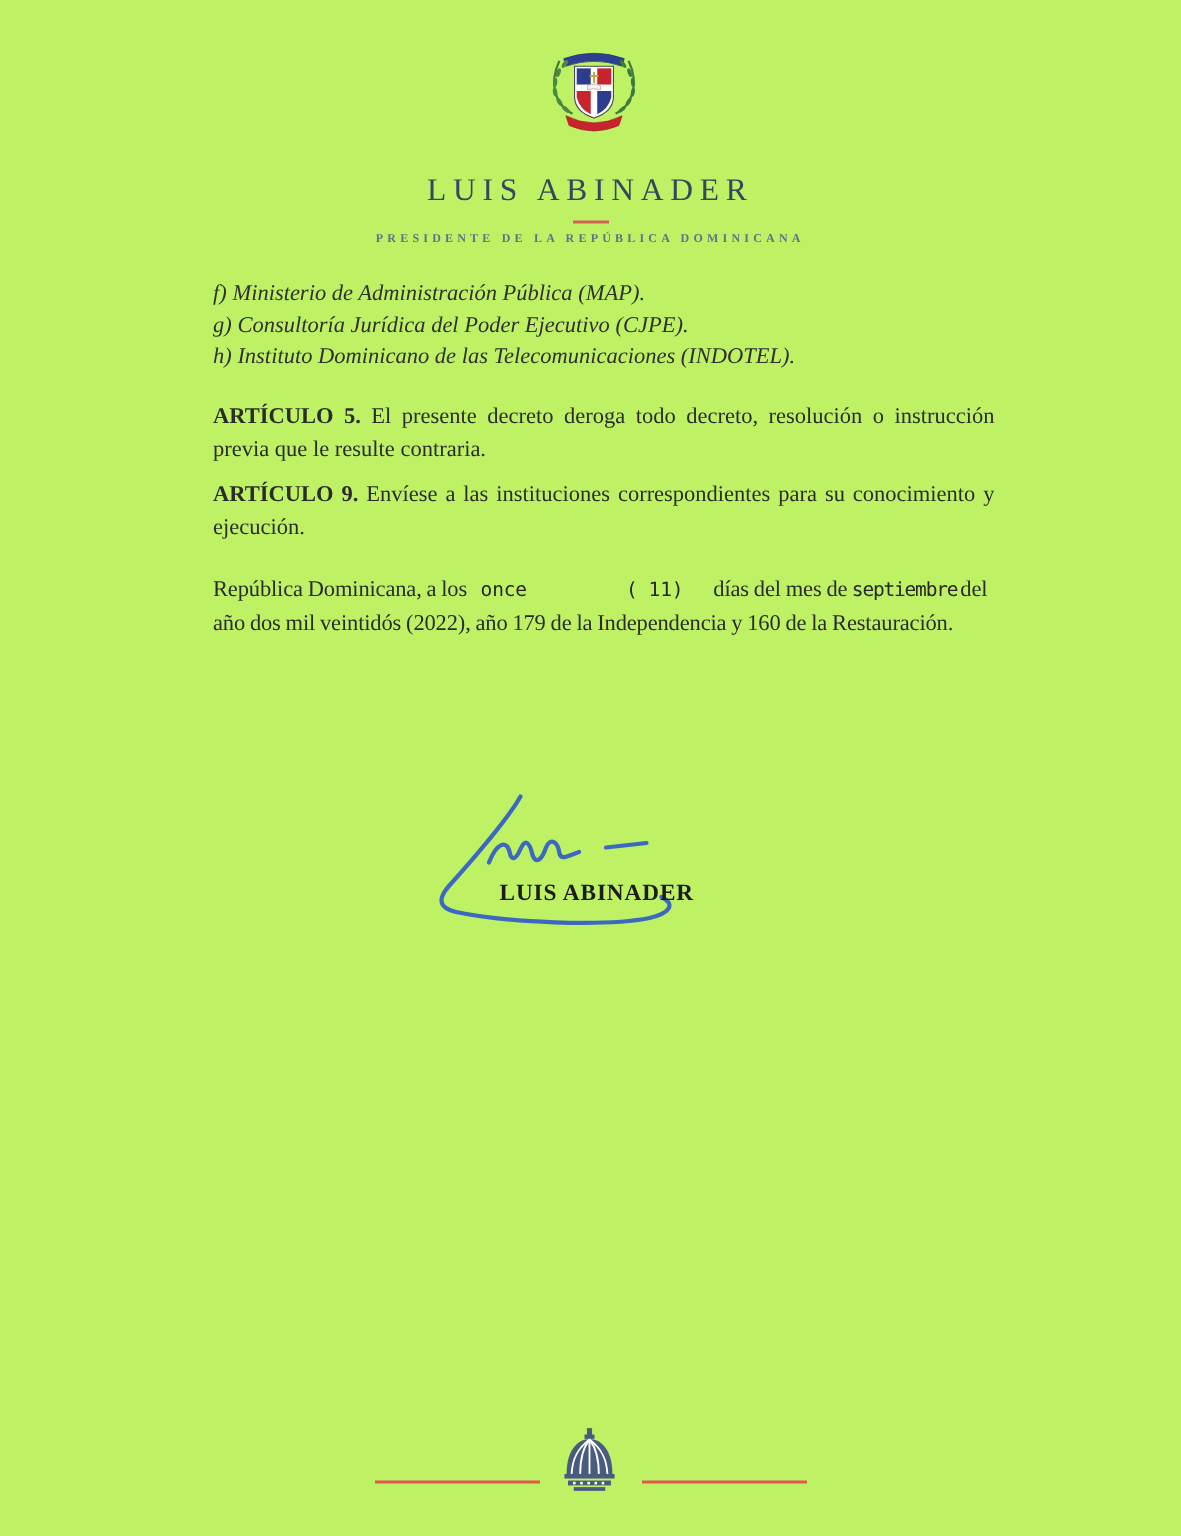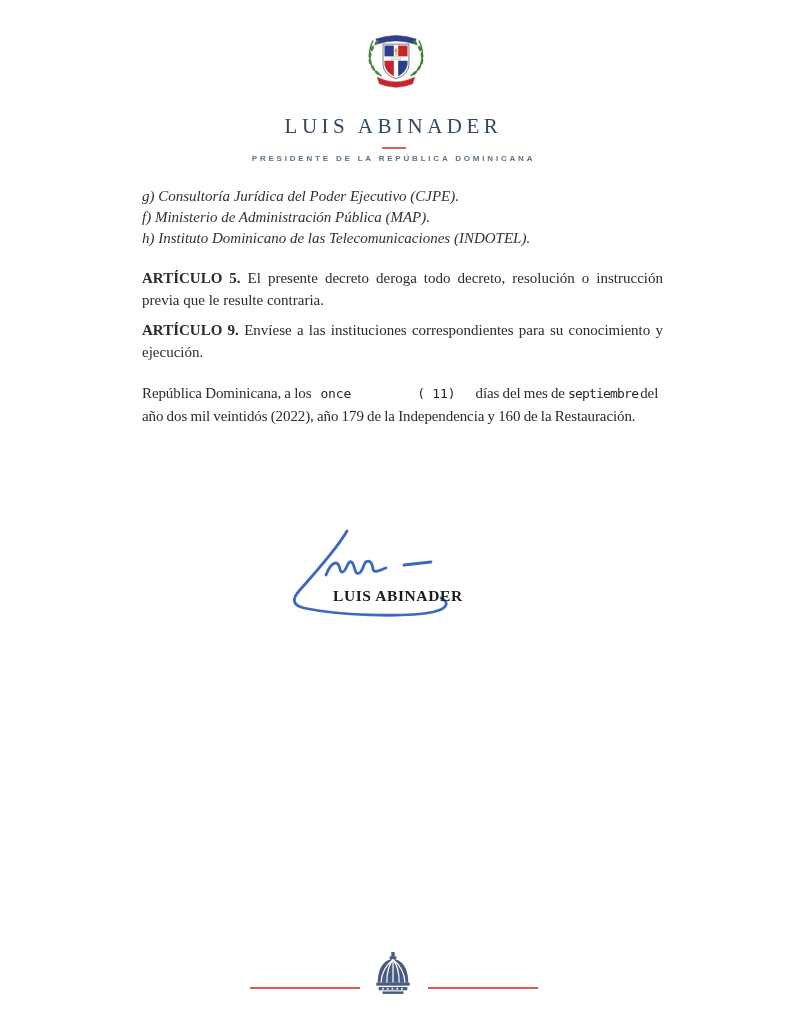--- a/index.html
+++ b/index.html
@@ -1,41 +1,41 @@
 <!DOCTYPE html>
 <html><head>
 <meta charset="utf-8">
 <style>
   html,body{margin:0;padding:0;background:#e8e8e8;}
   .page{
     position:relative;
     width:787px;height:1024px;
     margin:0 auto;
-    background:#ffffff;
+    background:#bef264;
     overflow:hidden;
     font-family:"Liberation Serif","DejaVu Serif",serif;
     color:#2b2b2b;
   }
 
   
   .coat{position:absolute;left:360px;top:30px;width:72px;height:70px;}
   .hdr-name{
     position:absolute;left:0;top:114px;width:100%;
     text-align:center;
     font-size:21px;letter-spacing:4.5px;
     color:#32485e;font-weight:500;
   }
   .hdr-rule{
     position:absolute;left:382px;top:147px;width:24px;height:2px;
     background:#d4605a;
   }
   .hdr-sub{
     position:absolute;left:0;top:154px;width:100%;
     text-align:center;
-    font-family:Liberation Sans, sans-serif;
+    font-family:Liberation Serif, serif;
     font-size:8px;letter-spacing:2.8px;
     color:#5e7389;font-weight:600;
   }
 
   
   .content{position:absolute;left:142px;top:186px;width:521px;}
   .list{margin:0 0 19px 0;font-style:italic;line-height:21px;font-size:15px;color:#303030;}
   .li{text-align:justify;}
   .para{margin:0 0 9px 0;line-height:21.5px;font-size:15px;text-align:justify;}
   .para.sp-after{margin-bottom:19px;}
@@ -112,22 +112,22 @@
     </svg>
   </div>
 
   <div class="hdr-name">LUIS ABINADER</div>
   <div class="hdr-rule"></div>
   <div class="hdr-sub">PRESIDENTE DE LA REPÚBLICA DOMINICANA</div>
 
   <div class="content">
 
     <div class="list">
+      <div class="li"><span>f)</span> <span>Ministerio de Administración Pública (MAP).</span></div>
       <div class="li"><span>g)</span> <span>Consultoría Jurídica del Poder Ejecutivo (CJPE).</span></div>
-      <div class="li"><span>f)</span> <span>Ministerio de Administración Pública (MAP).</span></div>
       <div class="li"><span>h)</span> <span>Instituto Dominicano de las Telecomunicaciones (INDOTEL).</span></div>
     </div>
 
     <p class="para"><span class="art">ARTÍCULO 5.</span> <span>El presente decreto deroga todo decreto, resolución o instrucción previa que le resulte contraria.</span></p>
 
     <p class="para sp-after"><span class="art">ARTÍCULO 9.</span> <span>Envíese a las instituciones correspondientes para su conocimiento y ejecución.</span></p>
 
     <div class="dado">
       <div class="dline"><span>República Dominicana, a los</span><span class="fill day-word">once</span><span class="fill day-num">( 11)</span><span class="mid-txt">días del mes de</span><span class="fill month">septiembre</span><span class="suffix-txt">del</span></div>
       <div class="dline">año dos mil veintidós (2022), año 179 de la Independencia y 160 de la Restauración.</div>

